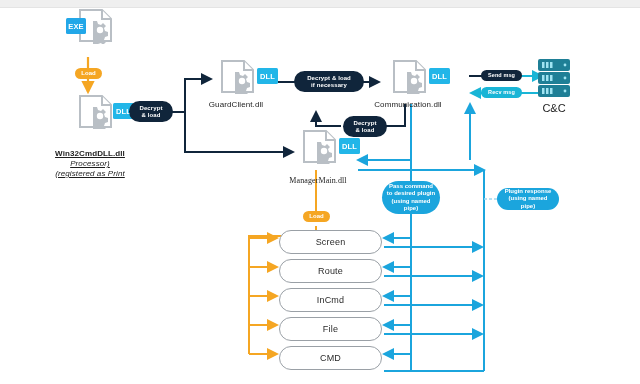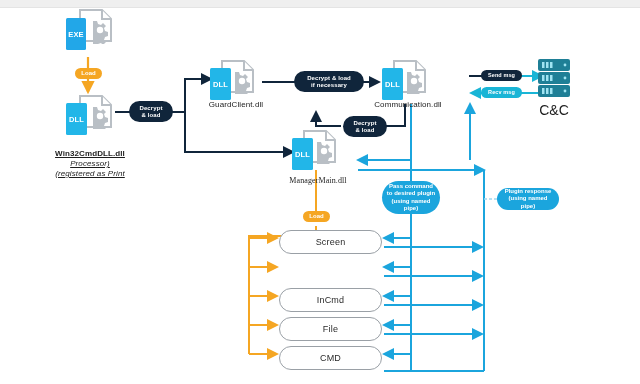--- a/index.html
+++ b/index.html
@@ -93,28 +93,28 @@
   .badge {
     position: absolute;
     color: #fff;
     font-weight: bold;
     font-size: 7.5px;
     letter-spacing: 0.2px;
     border-radius: 1.5px;
     display: flex;
     align-items: center;
     justify-content: center;
-    padding: 16px 2px;
+    padding: 8px 2px;
     box-sizing: border-box;
   }
   .badge-exe { background: #22a7e8; }
-  .badge-dll { background: #22b6e8; }
+  .badge-dll { background: #22b6e8; margin-left: 47px; }
   .cc-label {
     position: absolute;
-    font-size: 14px;
+    font-size: 11px;
     color: #1d1d1d;
     text-align: center;
     white-space: nowrap;
   }
 </style>
 </head>
 <body>
 
 <div id="canvas">
 
@@ -290,20 +290,23 @@
   <div class="callout" style="left:382px; top:181px; width:58px; height:33px; white-space:pre-line;">Pass command
 to desired plugin
 (using named pipe)</div>
 
   <div class="callout" style="left:497px; top:188px; width:62px; height:22px; white-space:pre-line;">Plugin response
 (using named pipe)</div>
 
   <div class="plugin" style="left:279px; top:230px; width:101px; height:22px;">
     <span>Screen</span>
   </div>
+  <div class="plugin" style="left:279px; top:259px; width:101px; height:22px;">
+    <span>Route</span>
+  </div>
   <div class="plugin" style="left:279px; top:317px; width:101px; height:22px;">
     <span>File</span>
   </div>
   <div class="plugin" style="left:279px; top:288px; width:101px; height:22px;">
     <span>InCmd</span>
   </div>
   <div class="plugin" style="left:279px; top:346px; width:101px; height:22px;">
     <span>CMD</span>
   </div>
 

